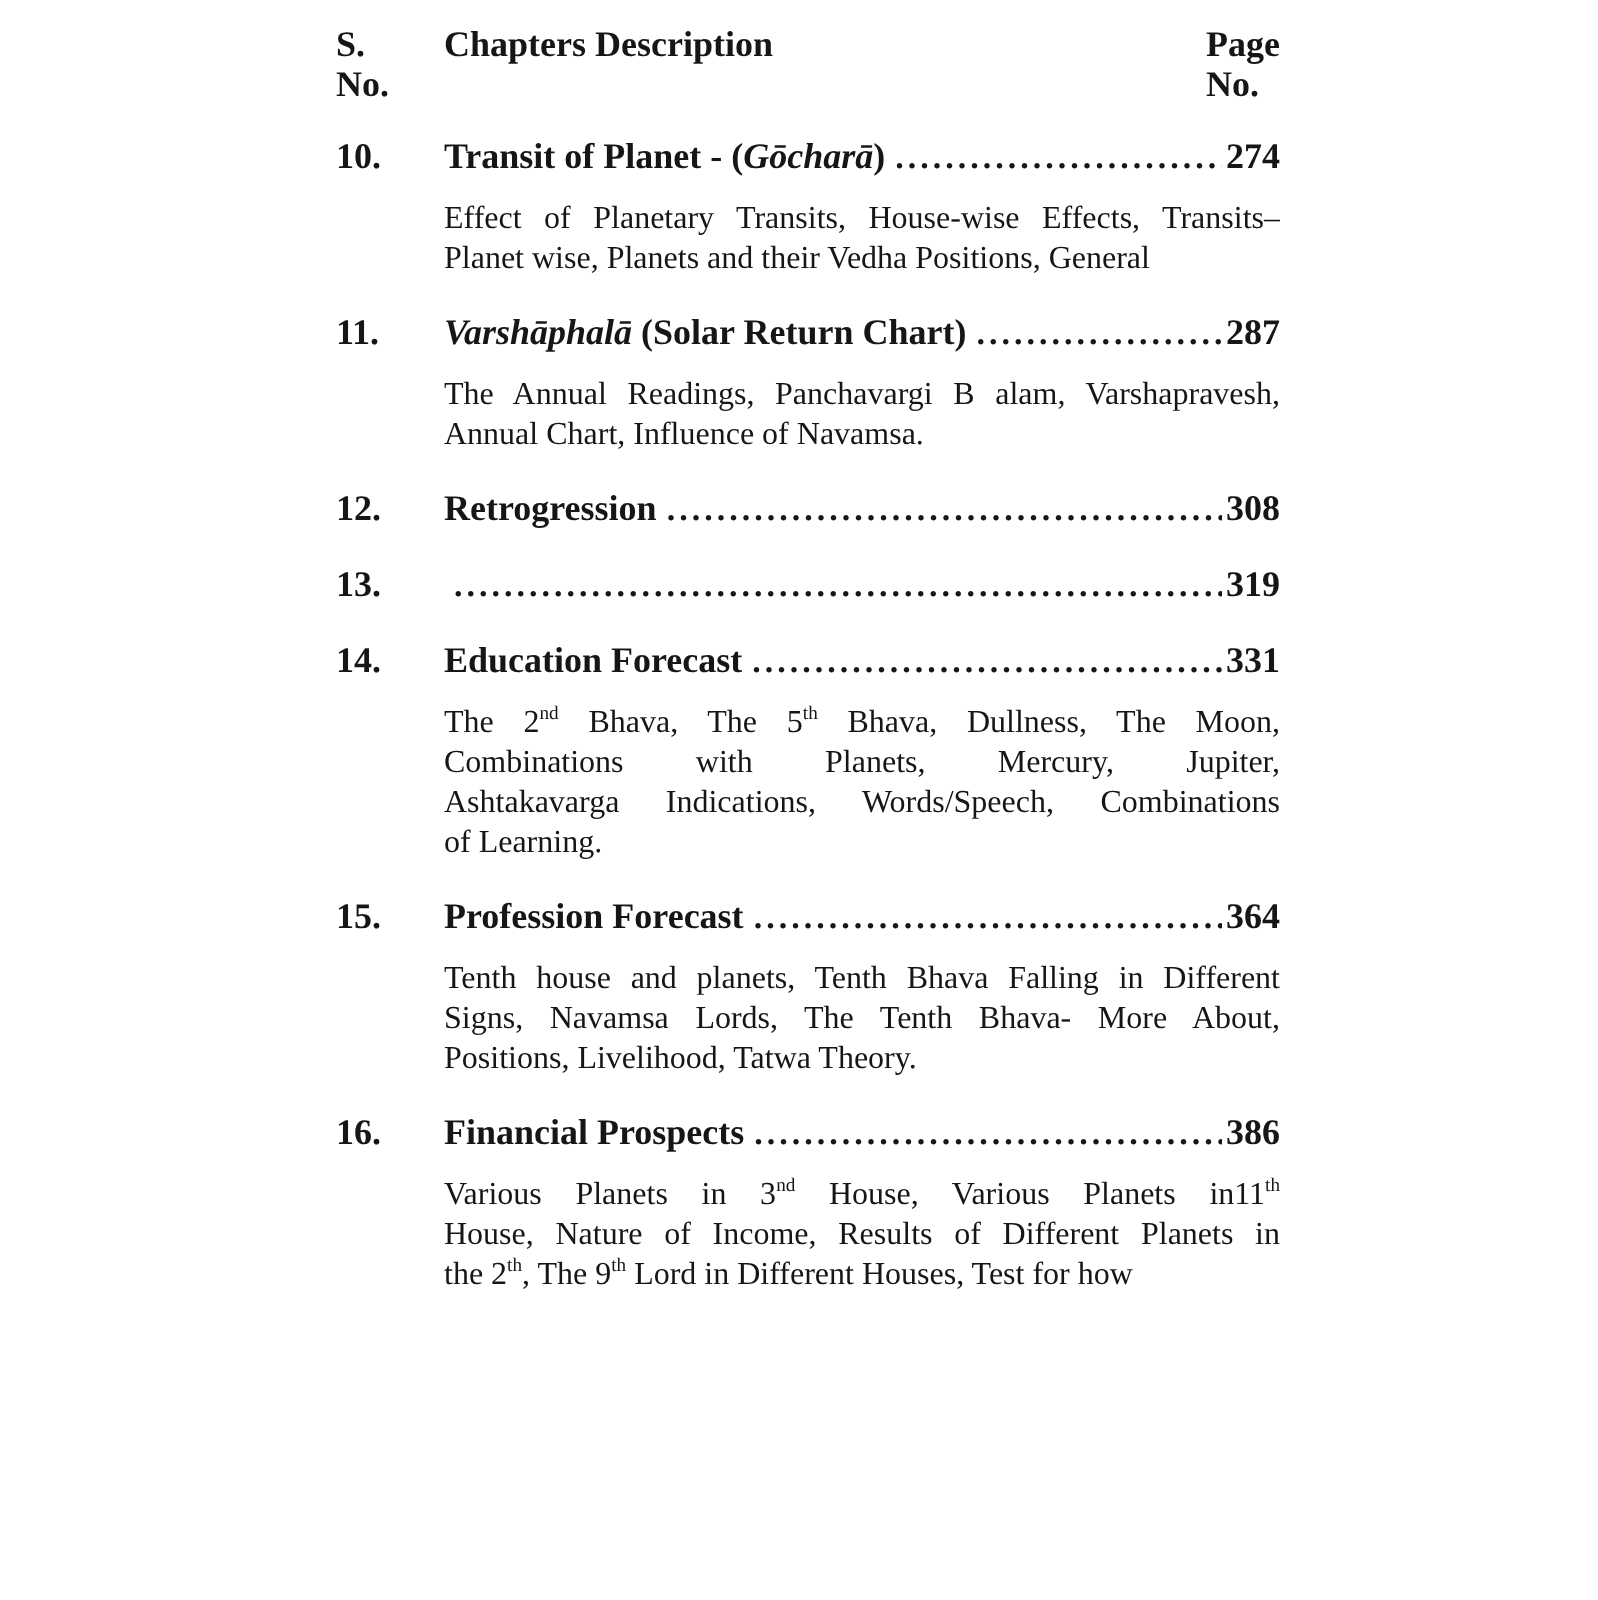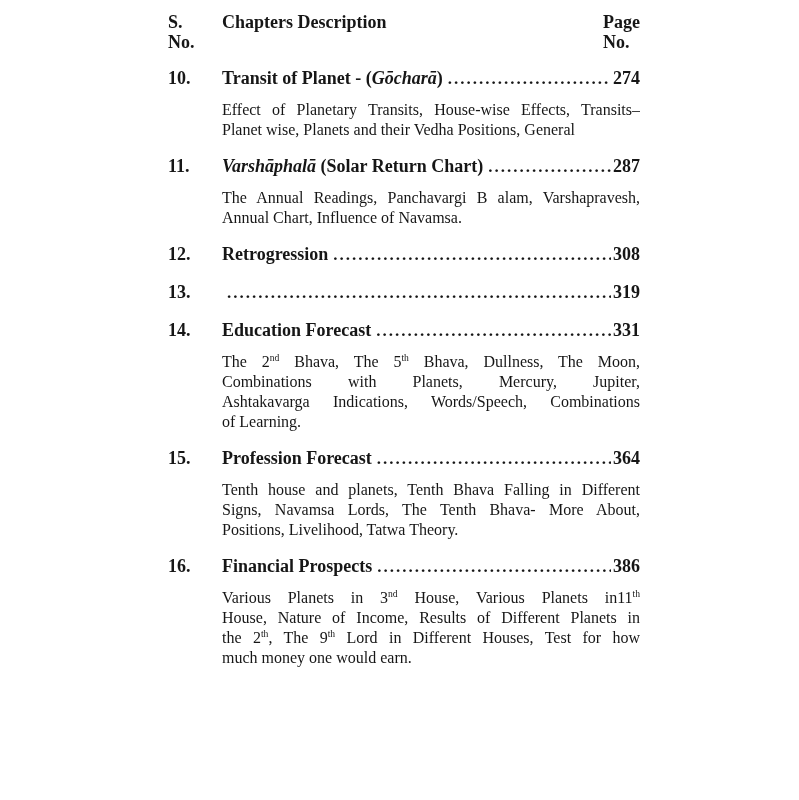--- a/index.html
+++ b/index.html
@@ -122,18 +122,17 @@
     <div class="entry-row">
       <span class="no">16.</span>
       <span class="title"><span>Financial Prospects</span></span>
       <span class="leader">............................................................................................................................................</span>
       <span class="pageno">386</span>
     </div>
     <div class="desc">
             <div class="line"><span>Various Planets in 3</span><sup>nd</sup><span> House, Various Planets in11</span><sup>th</sup></div>
             <div class="line"><span>House, Nature of Income, Results of Different Planets in</span></div>
             <div class="line"><span>the 2</span><sup>th</sup><span>, The 9</span><sup>th</sup><span> Lord in Different Houses, Test for how</span></div>
-            <div class="line"><span>much money one would earn.</span></div>
           </div>
   </div>
 </div>
   </div>
 </div>
 
 </body></html>

